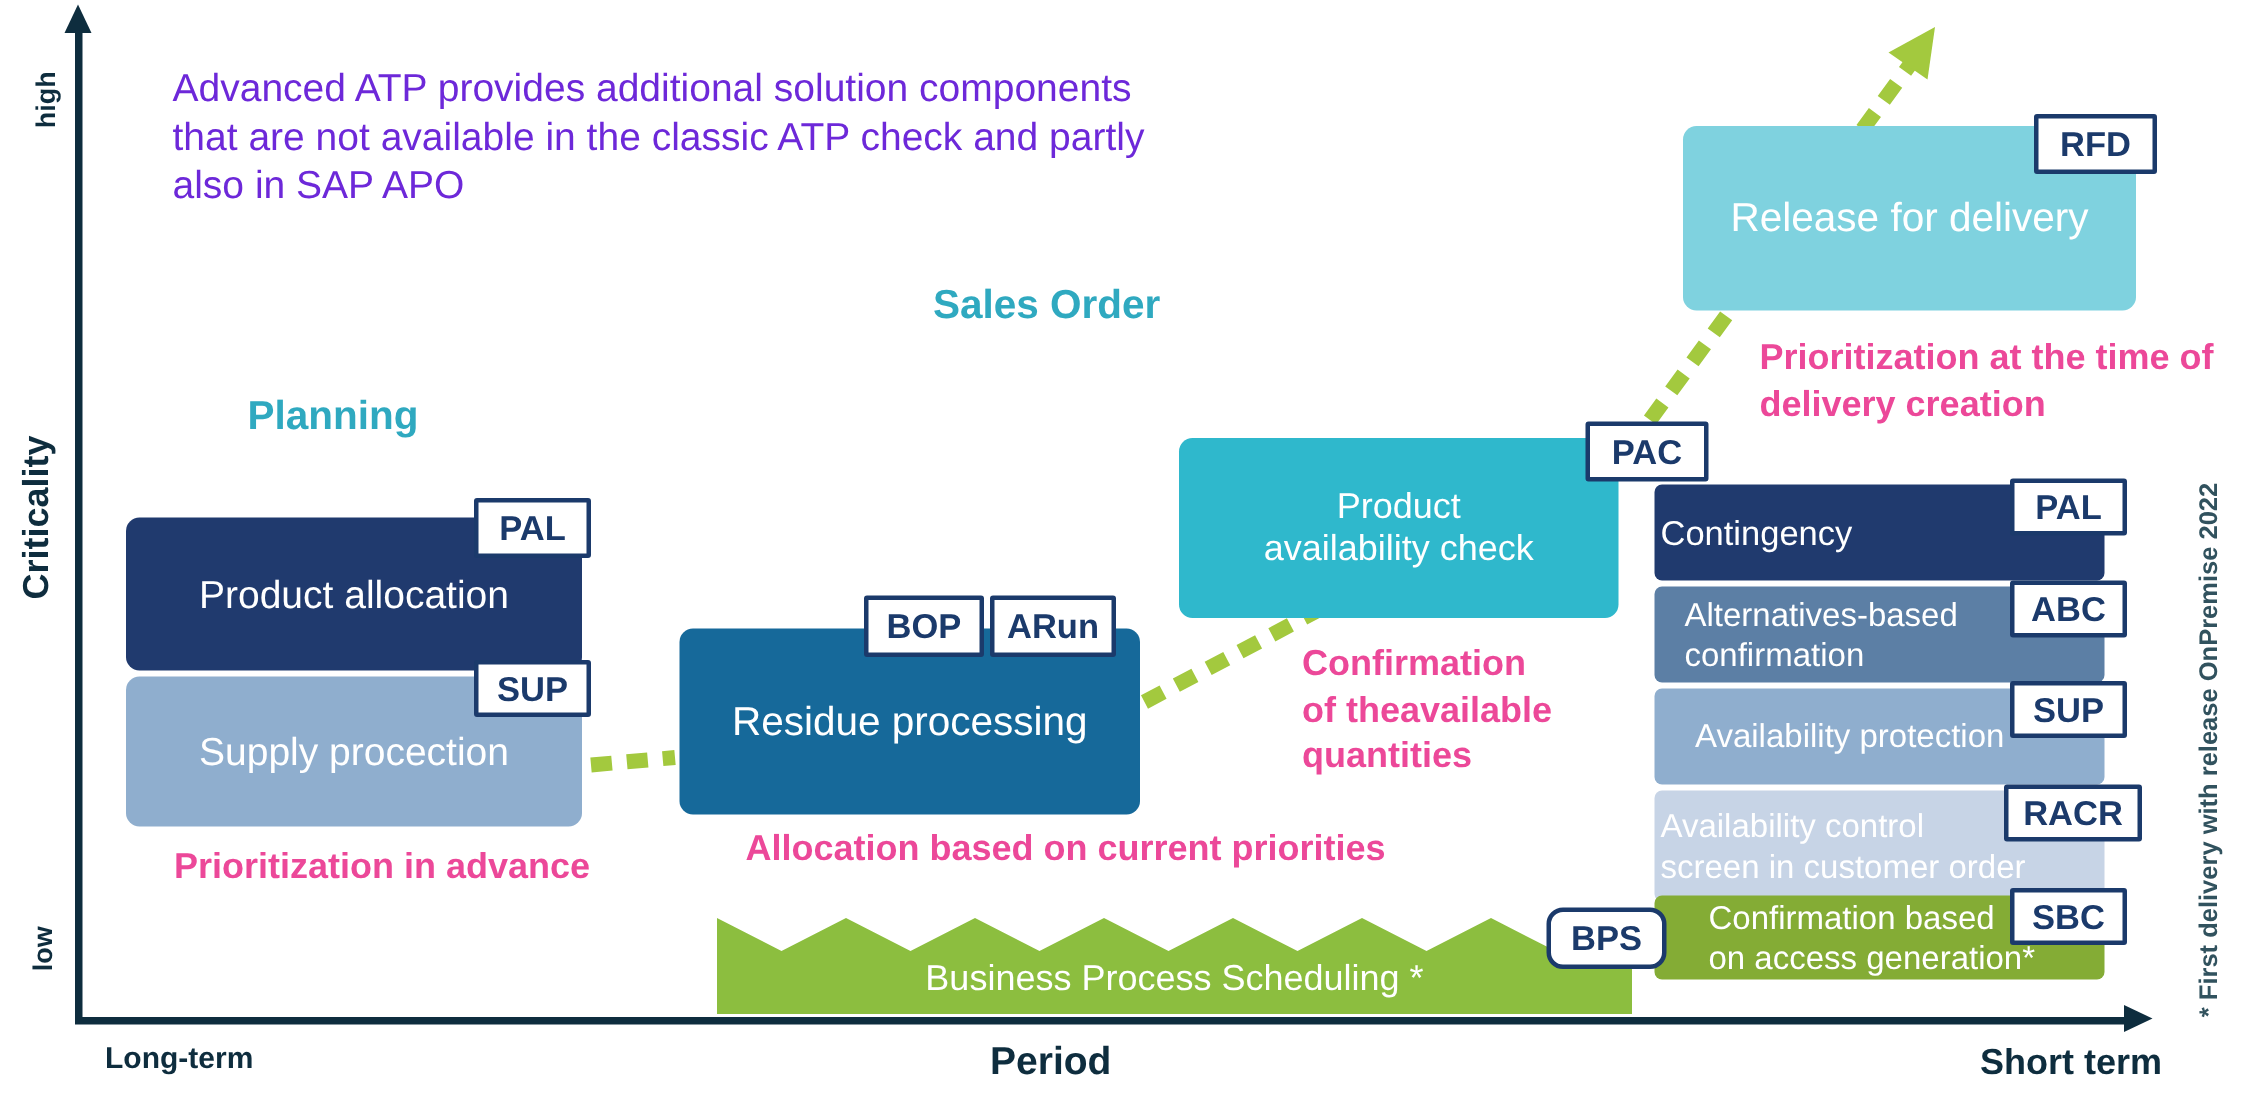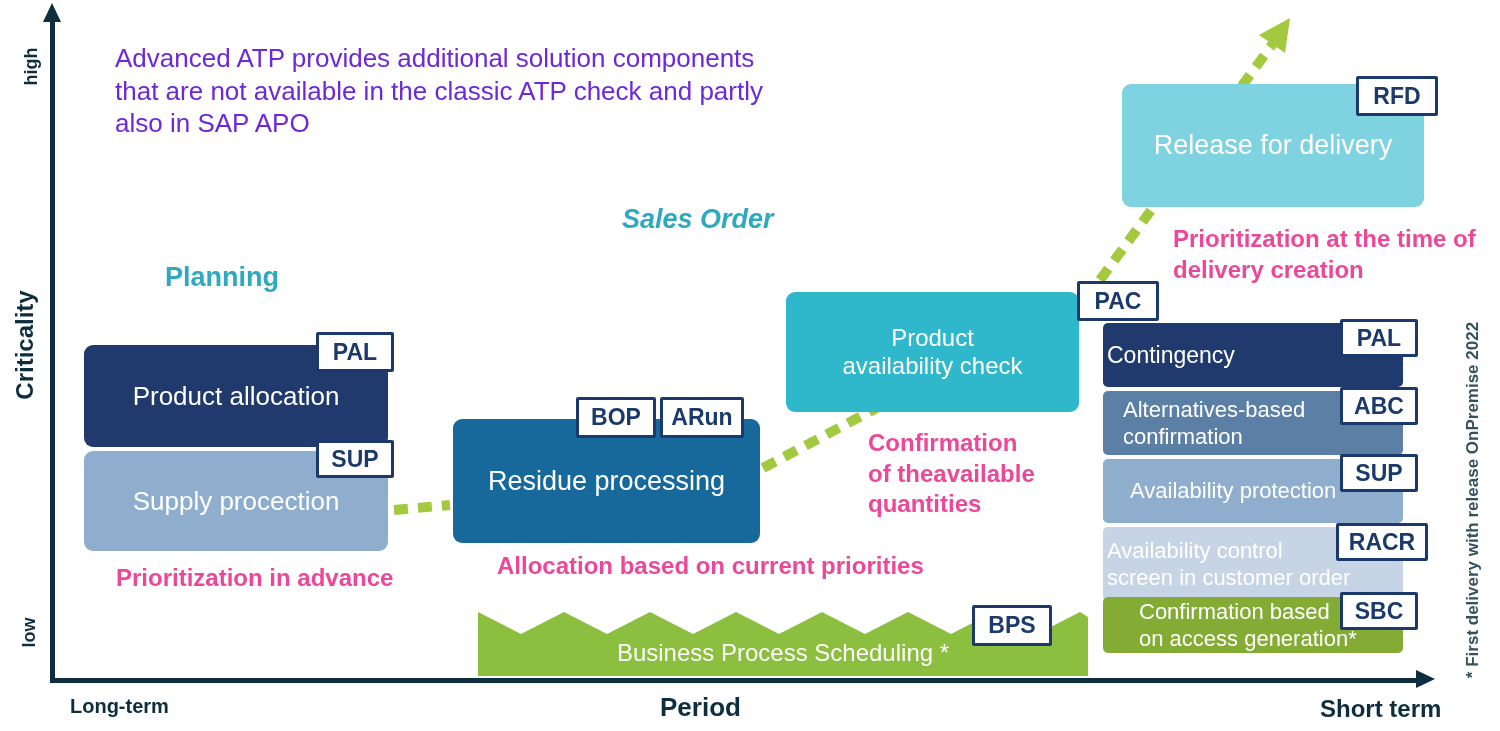--- a/index.html
+++ b/index.html
@@ -59,21 +59,21 @@
 <div class="vlabel" style="left:14px;top:622px;font-size:18px;">low</div>
 
 <div class="axis-end" style="left:70px;top:695px;font-size:20px;">Long-term</div>
 <div class="axis-end" style="left:660px;top:692px;font-size:26px;">Period</div>
 <div class="axis-end" style="left:1320px;top:695px;font-size:24px;">Short term</div>
 
 <div class="abs title" style="left:115px;top:42px;width:810px;">Advanced ATP provides additional solution components
 that are not available in the classic ATP check and partly
 also in SAP APO</div>
 <div class="abs teal-head" style="left:165px;top:262px;">Planning</div>
-<div class="abs teal-head" style="left:622px;top:204px;font-style:italic;">Sales Order</div>
+<div class="abs teal-head" style="left:622px;top:188px;">Sales Order</div>
 
 <div class="box" style="left: 84px; top: 345px; width: 304px; height: 102px; font-size: 26px; background-color: rgb(32, 58, 110);">
   <span>Product allocation</span>
 </div>
 <div class="badge" style="left:316px;top:332px;width:78px;height:40px;">PAL</div>
 
 <div class="box" style="left: 84px; top: 451px; width: 304px; height: 100px; font-size: 26px; background-color: rgb(143, 174, 206);">
   <span>Supply procection</span>
 </div>
 <div class="badge" style="left:316px;top:440px;width:78px;height:38px;">SUP</div>
@@ -81,21 +81,21 @@
 <div class="box" style="left: 453px; top: 419px; width: 307px; height: 124px; font-size: 27px; background-color: rgb(22, 105, 154);">
   <span>Residue processing</span>
 </div>
 <div class="badge" style="left:576px;top:397px;width:80px;height:41px;">BOP</div>
 <div class="badge" style="left:660px;top:397px;width:84px;height:41px;">ARun</div>
 
 <div class="box" style="left: 786px; top: 292px; width: 293px; height: 120px; font-size: 24px; background-color: rgb(47, 184, 204);">
   <span>Product
 availability check</span>
 </div>
-<div class="badge" style="left:1057px;top:281px;width:82px;height:40px;margin-left:20px;">PAC</div>
+<div class="badge" style="left:1057px;top:281px;width:82px;height:40px;">PAC</div>
 
 <div class="box" style="left: 1122px; top: 84px; width: 302px; height: 123px; font-size: 27px; background-color: rgb(127, 210, 223);">
   <span>Release for delivery</span>
 </div>
 <div class="badge" style="left:1356px;top:76px;width:82px;height:40px;">RFD</div>
 
 <div class="box left" style="left: 1103px; top: 323px; width: 300px; height: 64px; font-size: 23px; padding-left: 4px; box-sizing: border-box; background-color: rgb(32, 58, 110);">
   <span>Contingency</span>
 </div>
 <div class="badge" style="left:1340px;top:319px;width:78px;height:38px;">PAL</div>
@@ -120,21 +120,21 @@
 <div class="box left" style="left: 1103px; top: 597px; width: 300px; height: 56px; font-size: 22px; padding-left: 36px; box-sizing: border-box; line-height: 1.25; background-color: rgb(132, 172, 53);">
   <span>Confirmation based
 on access generation*</span>
 </div>
 <div class="badge" style="left:1340px;top:592px;width:78px;height:38px;">SBC</div>
 
 <svg class="abs" style="left:478px;top:605px;z-index:2;" width="610" height="72" viewBox="0 0 610 72">
   <polygon points="0,7 43,29 86,7 129,29 172,7 215,29 258,7 301,29 344,7 387,29 430,7 473,29 516,7 559,29 602,7 610,12 610,71 0,71" style="fill: rgb(140, 190, 63);"></polygon>
 </svg>
 <div class="abs" style="left:478px;top:639px;width:610px;text-align:center;color:#fff;font-size:24px;z-index:3;">Business Process Scheduling *</div>
-<div class="badge" style="left:972px;top:605px;width:80px;height:41px;">BPS</div>
+<div class="badge" style="left:1031px;top:605px;width:80px;height:41px;border-radius:11px;">BPS</div>
 
 <div class="annot" style="left:116px;top:563px;">Prioritization in advance</div>
 <div class="annot" style="left:497px;top:551px;">Allocation based on current priorities</div>
 <div class="annot" style="left:868px;top:428px;">Confirmation
 of theavailable
 quantities</div>
 <div class="annot" style="left:1173px;top:224px;">Prioritization at the time of
 delivery creation</div>
 
 <div class="vlabel" style="left:1295px;top:490px;font-size:17px;color:#31525E;">* First delivery with release OnPremise 2022</div>

